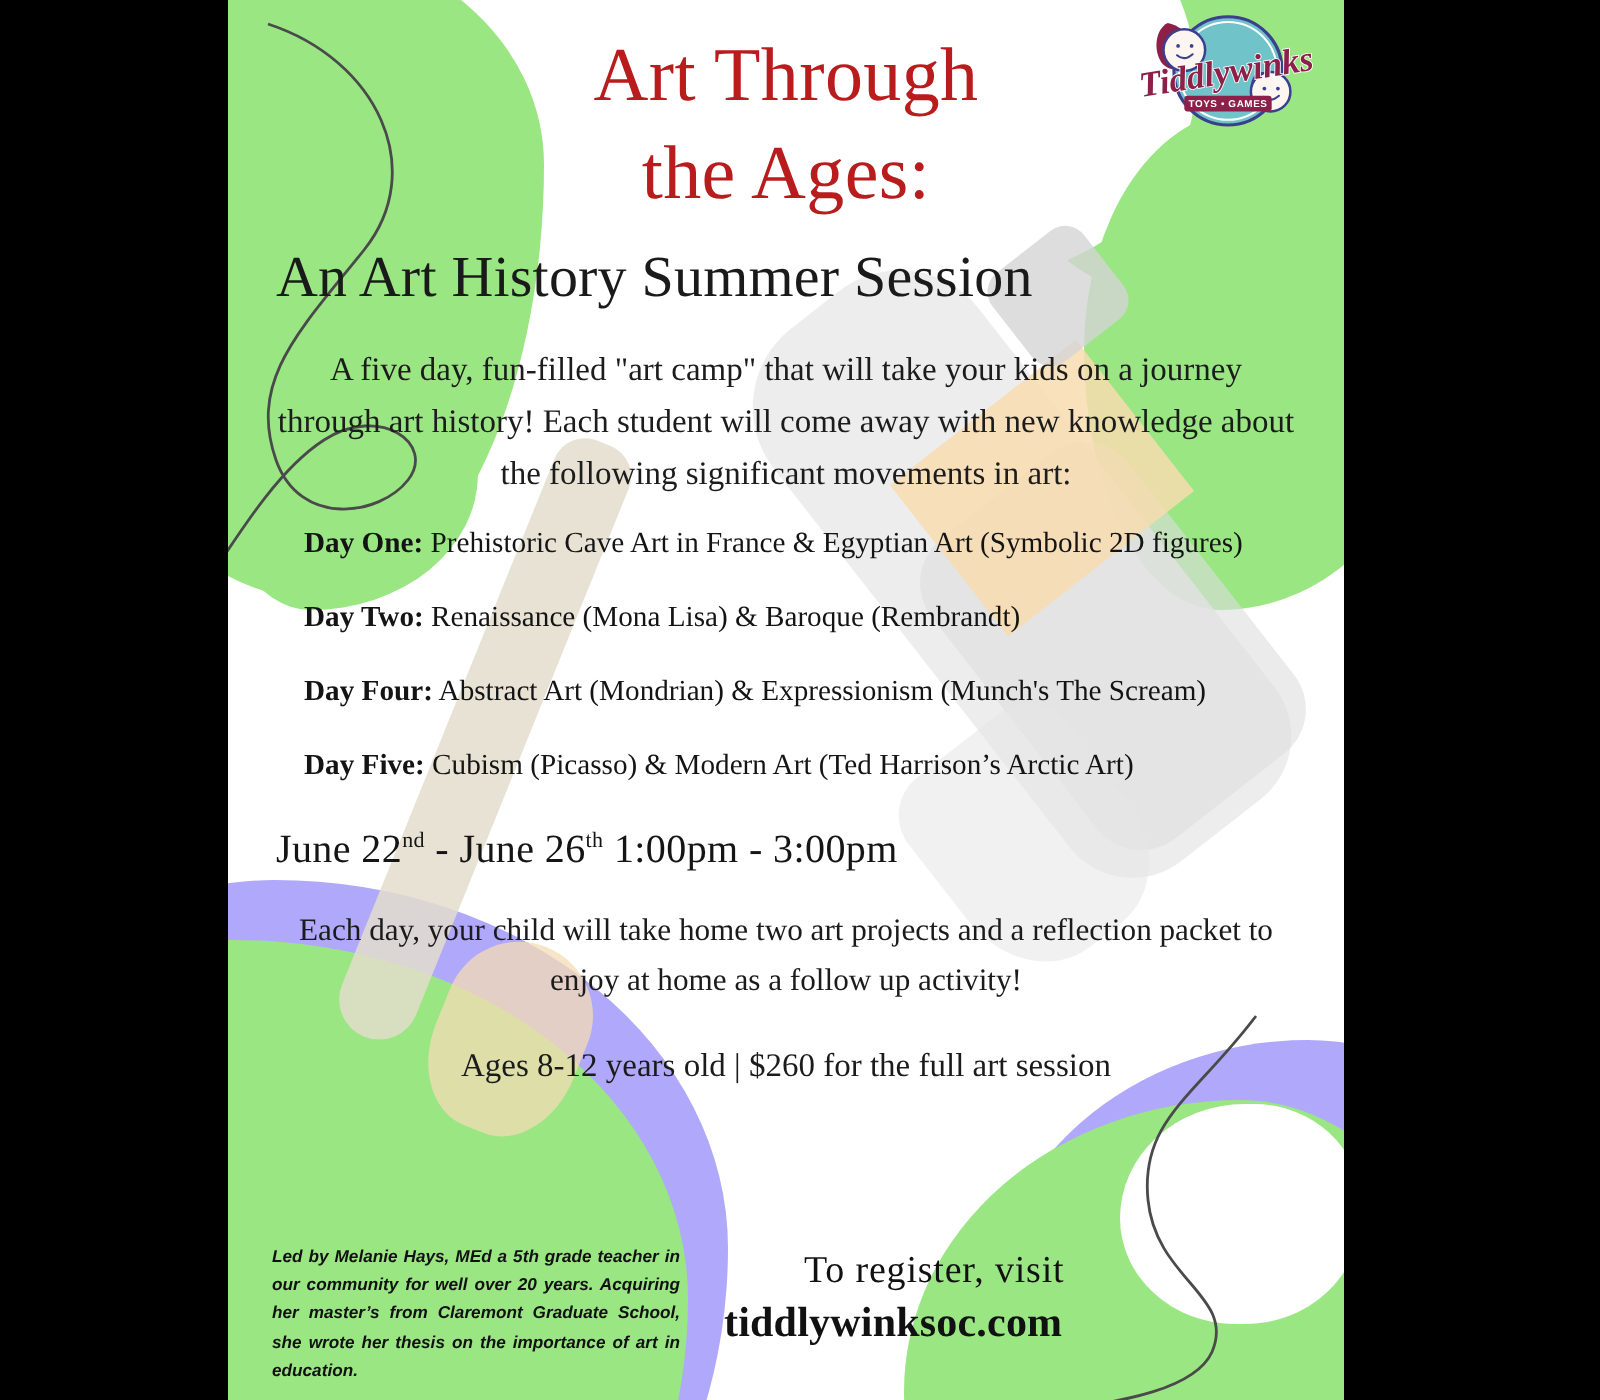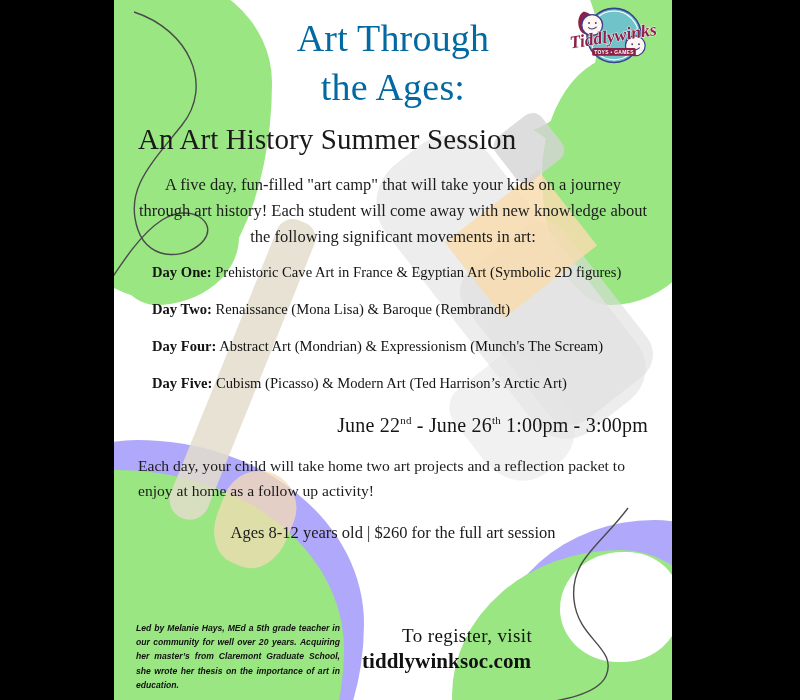--- a/index.html
+++ b/index.html
@@ -136,21 +136,21 @@
   #content {
     position: absolute; inset: 0;
     z-index: 5;
     padding: 14px 24px 0 24px;
   }
   .title-line {
     text-align: center;
     font-family: "Liberation Serif", serif;
     font-size: 38px;
     font-weight: 400;
-    color: #0369a1;
+    color: #b91c1c;
     line-height: 1.28;
     letter-spacing: .2px;
   }
   .subtitle {
     text-align: left;
     font-size: 29px;
     color: #1a1a1a;
     margin-top: 12px;
     letter-spacing: .1px;
   }
@@ -164,28 +164,29 @@
   .days { margin-top: 14px; padding-left: 14px; padding-right: 2px; }
   .day-row {
     font-size: 14.6px;
     color: #141414;
     margin-bottom: 20px;
     white-space: nowrap;
   }
   .day-row:last-child { margin-bottom: 0; }
   .day-label { font-weight: bold; }
   .dateline {
-    text-align: right;
+    text-align: left;
     font-size: 20px;
     color: #151515;
     margin-top: 22px;
     letter-spacing: .2px;
   }
   .dateline sup { font-size: 11px; vertical-align: super; }
   .takehome {
+    text-align: center;
     font-size: 15.6px;
     line-height: 1.6;
     color: #1b1b1b;
     margin-top: 17px;
   }
   .ages {
     text-align: center;
     font-size: 16.5px;
     color: #1b1b1b;
     margin-top: 19px;

